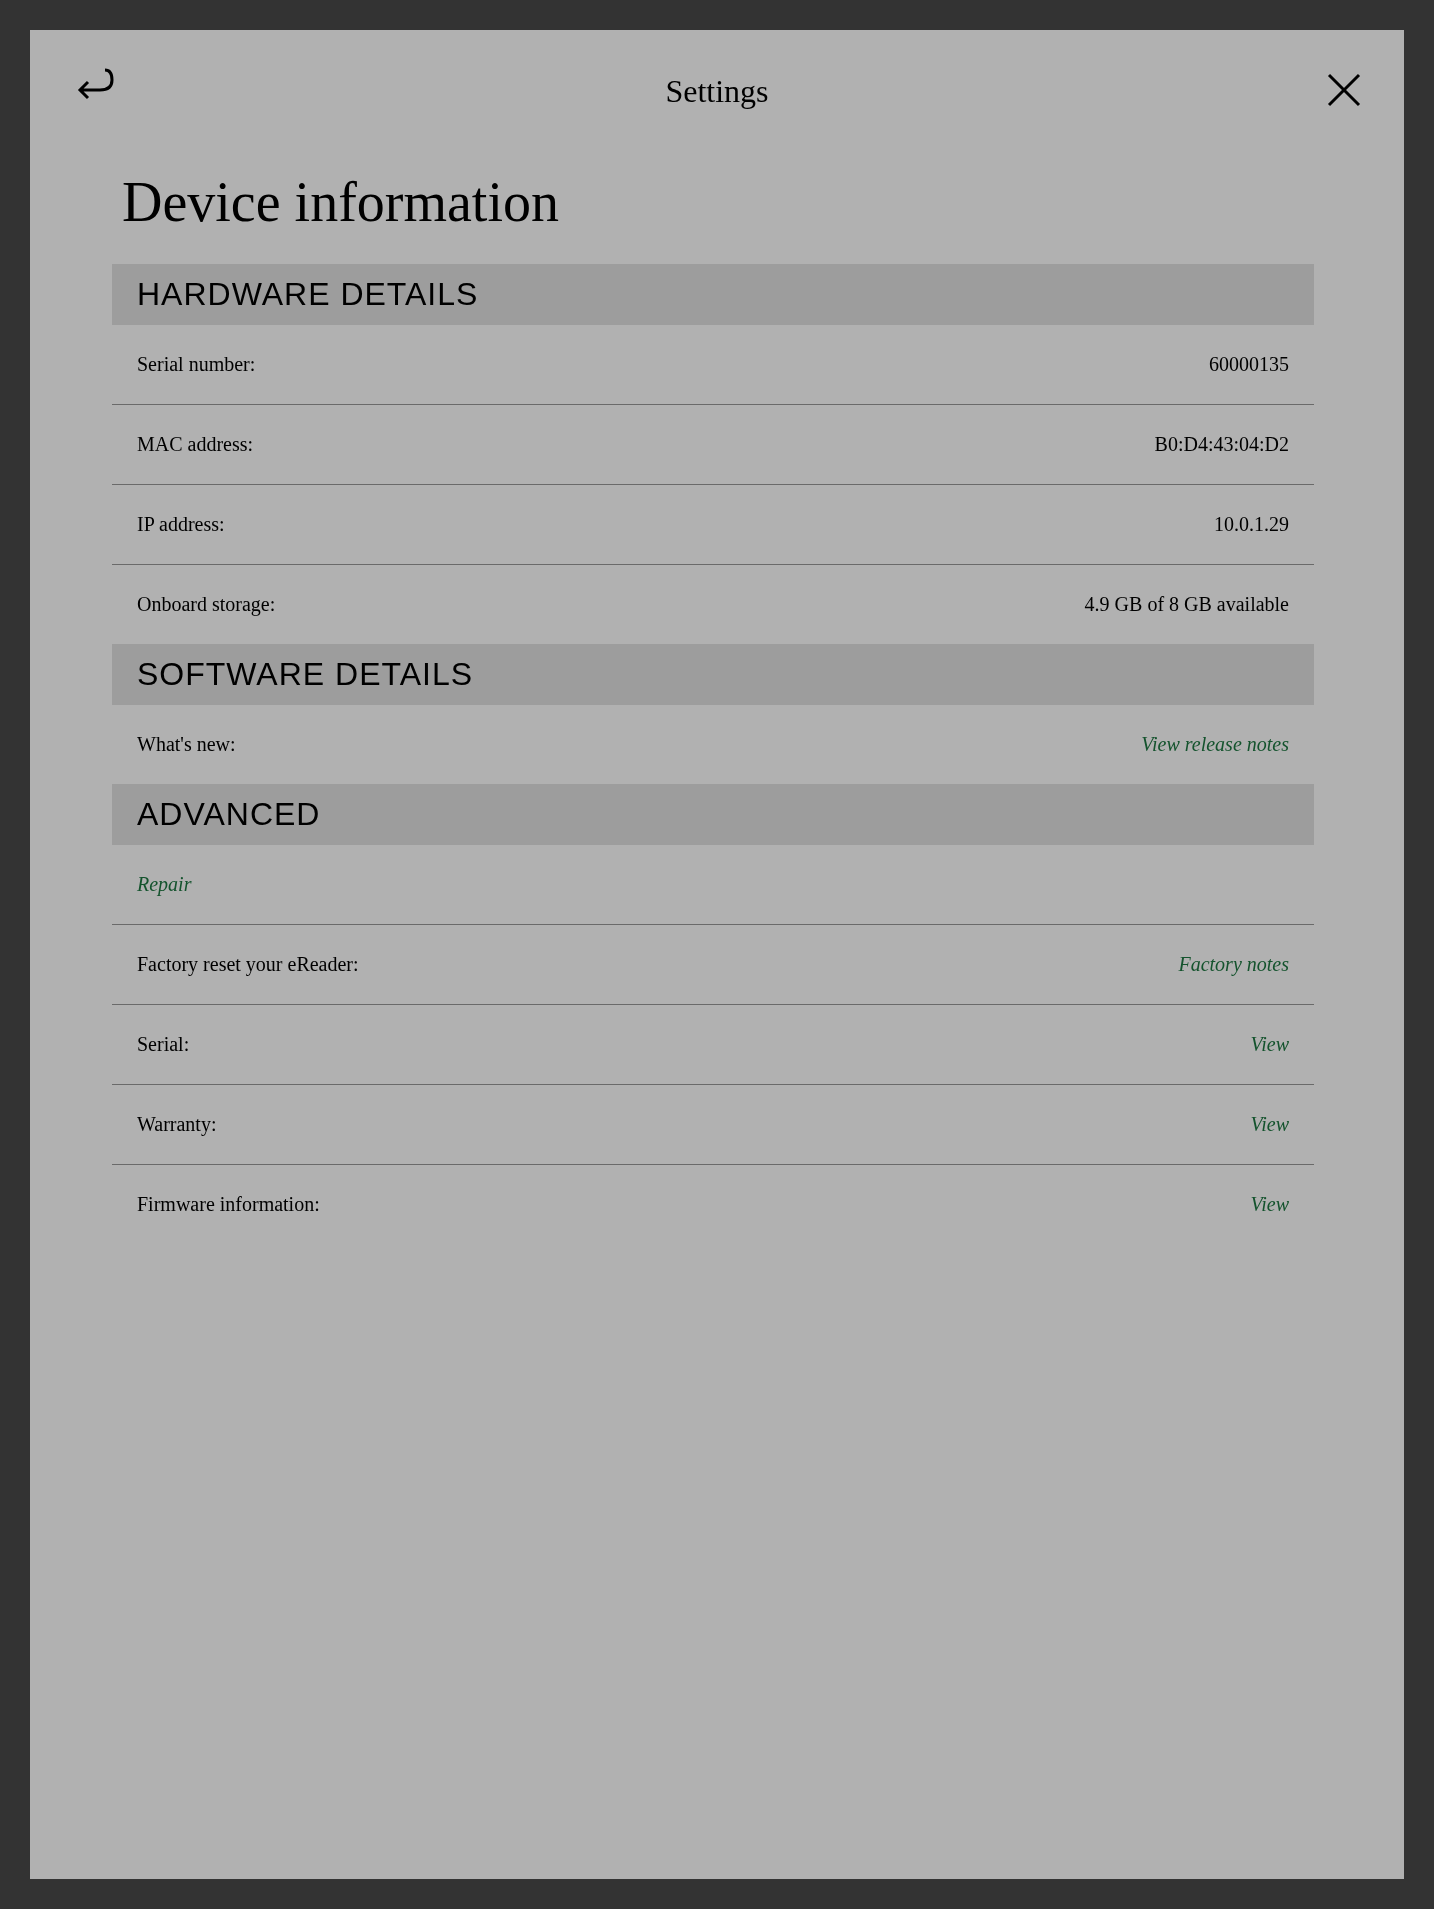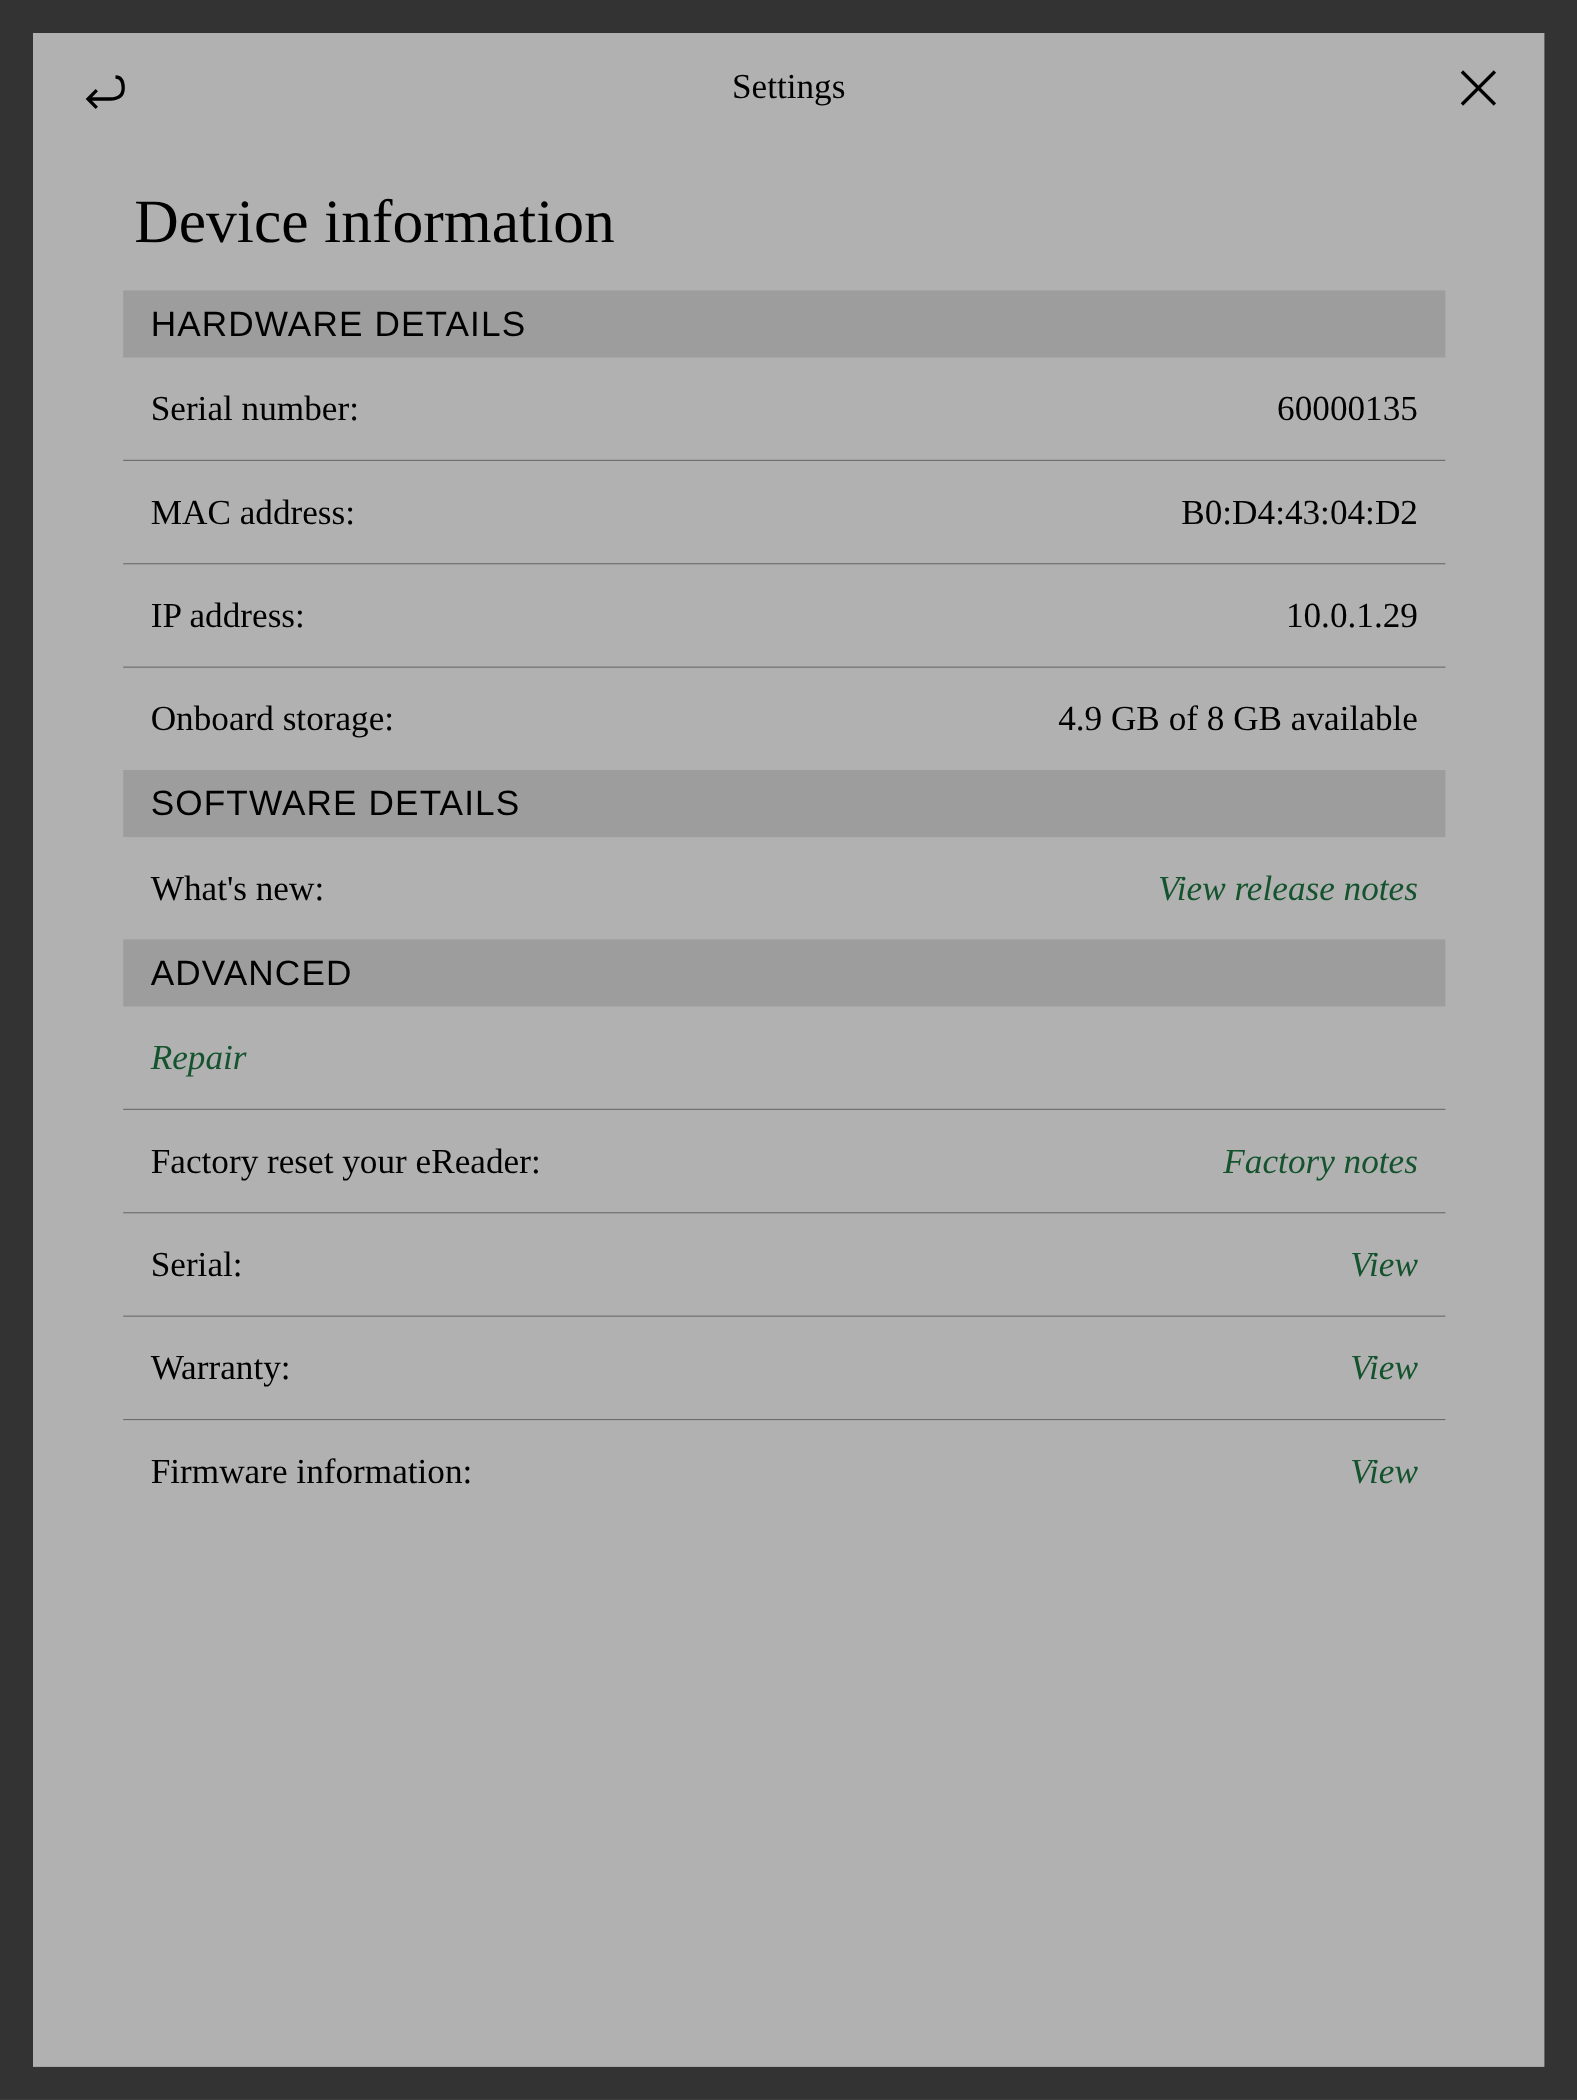--- a/index.html
+++ b/index.html
@@ -15,21 +15,21 @@
       padding: 30px;
     }
     .screen {
       background: #b1b1b1;
       width: 100%;
       height: 100%;
       position: relative;
     }
     .header {
       display: flex;
-      align-items: flex-start;
+      align-items: flex-end;
       justify-content: space-between;
       padding: 30px 40px 20px 40px;
     }
     .back-icon {
       width: 50px;
       height: 50px;
       cursor: pointer;
     }
     .header-title {
       font-family: Georgia, serif;
@@ -63,21 +63,21 @@
       letter-spacing: 1px;
       color: #000;
       font-weight: normal;
     }
     .row {
       display: flex;
       justify-content: space-between;
       align-items: center;
       padding: 28px 25px;
       border-bottom: 1px solid #6a6a6a;
-      font-size: 32px;
+      font-size: 20px;
     }
     .row.no-border {
       border-bottom: none;
     }
     .row.highlighted {
       background: #ffffff;
       border-radius: 50px;
       border-bottom: none;
       margin: 4px 0;
       padding: 24px 25px;

